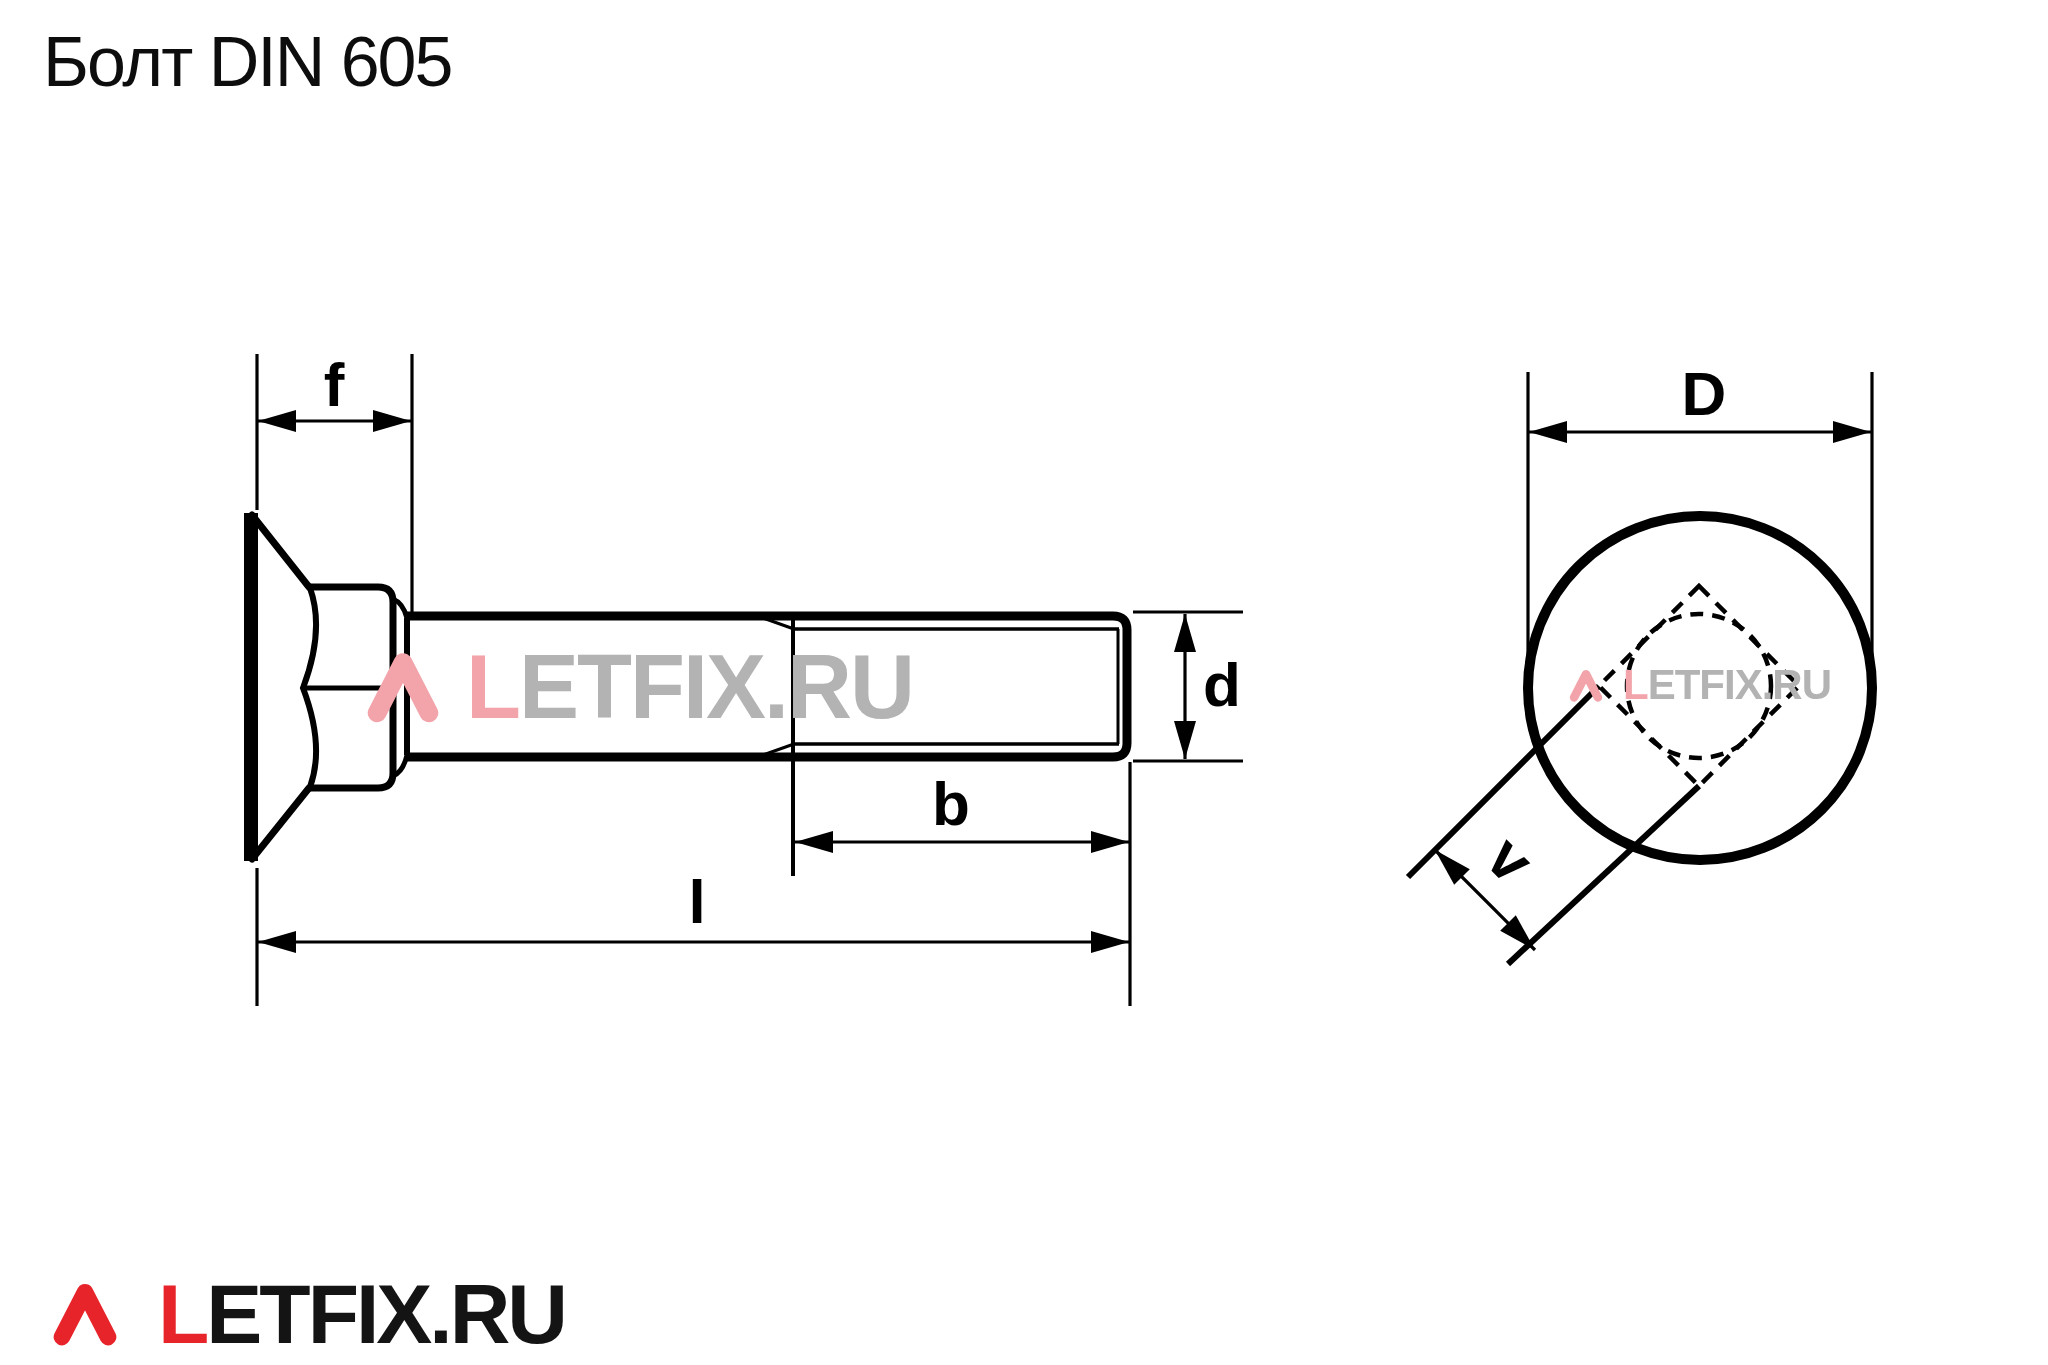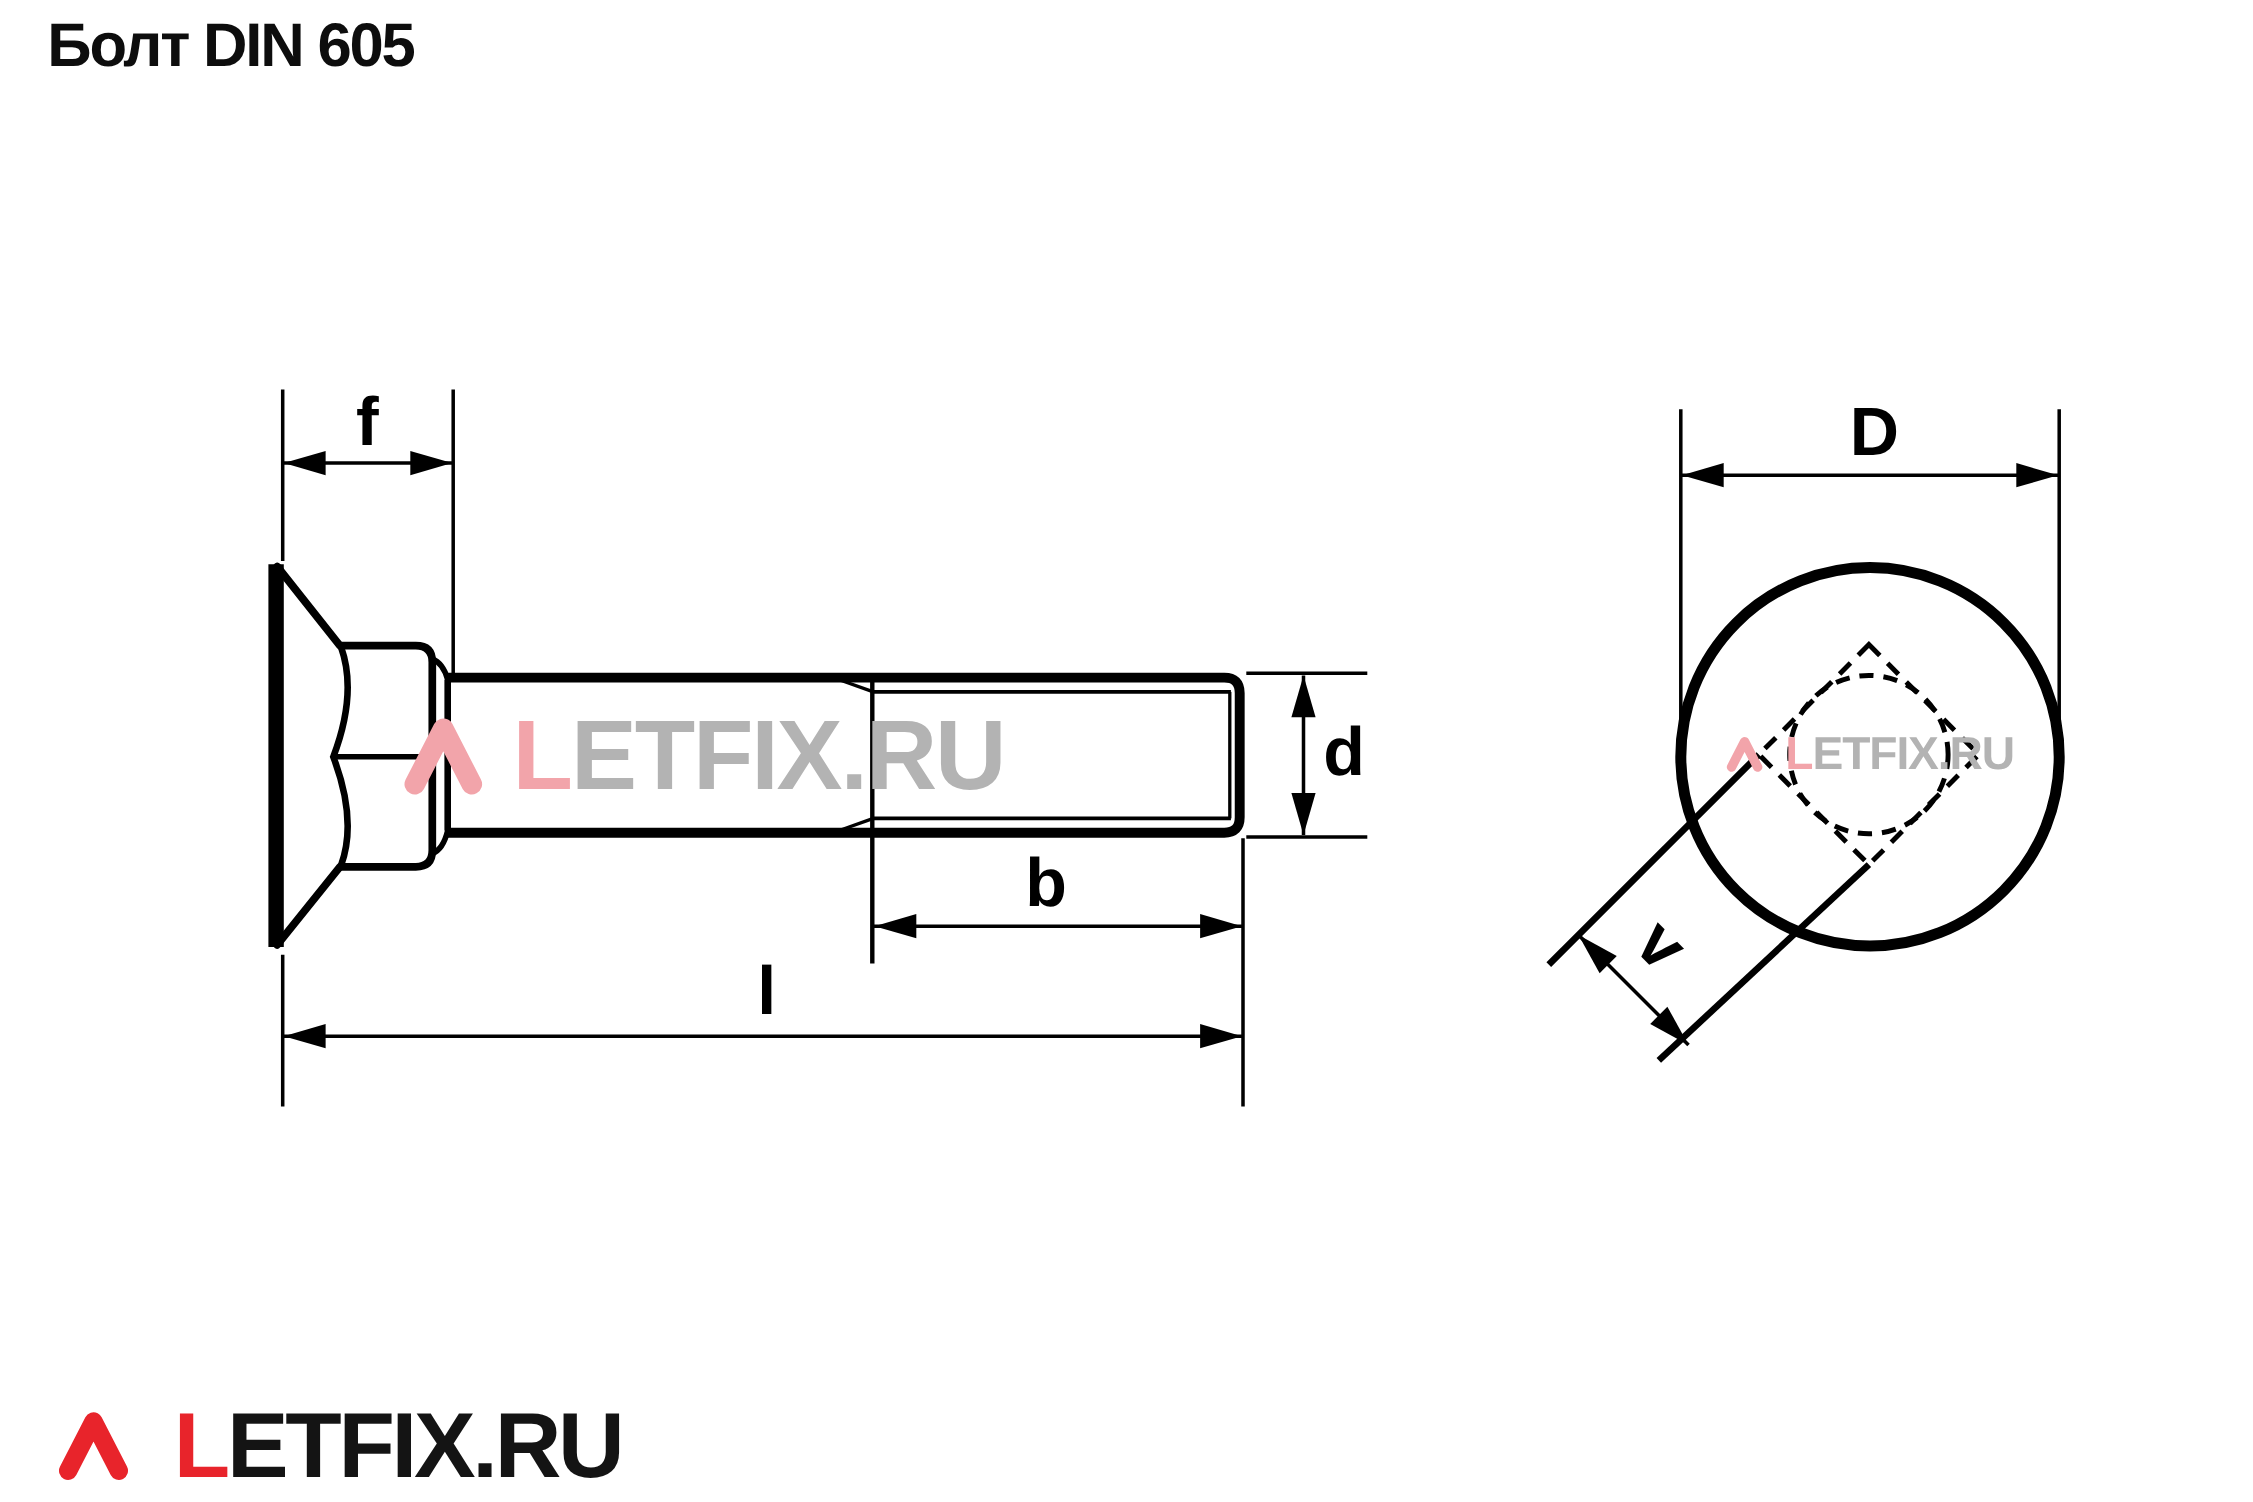--- a/index.html
+++ b/index.html
@@ -17,23 +17,23 @@
   }
   #drawing-svg {
     position: absolute;
     left: 0; top: 0;
     width: 2048px;
     height: 1365px;
   }
   .page-title {
     position: absolute;
     left: 43px;
-    top: 12px;
-    font-size: 56px;
-    font-weight: bold;
+    top: 26px;
+    font-size: 70px;
+    font-weight: normal;
     letter-spacing: -2px;
     color: #0d0d0d;
     line-height: 1.05;
     white-space: nowrap;
   }
   .dim {
     position: absolute;
     font-size: 62px;
     font-weight: bold;
     color: #000;

